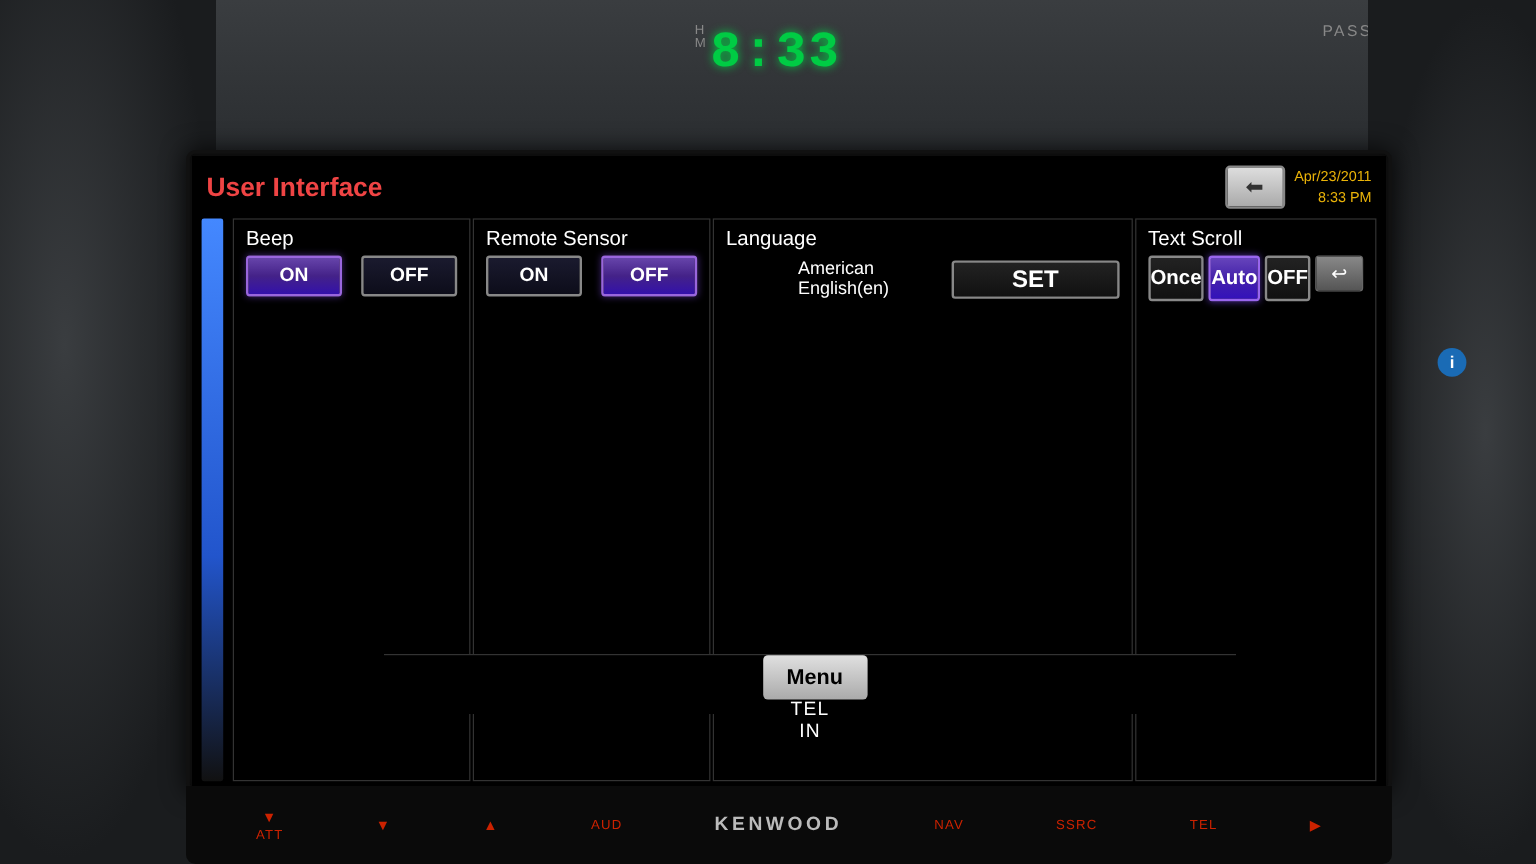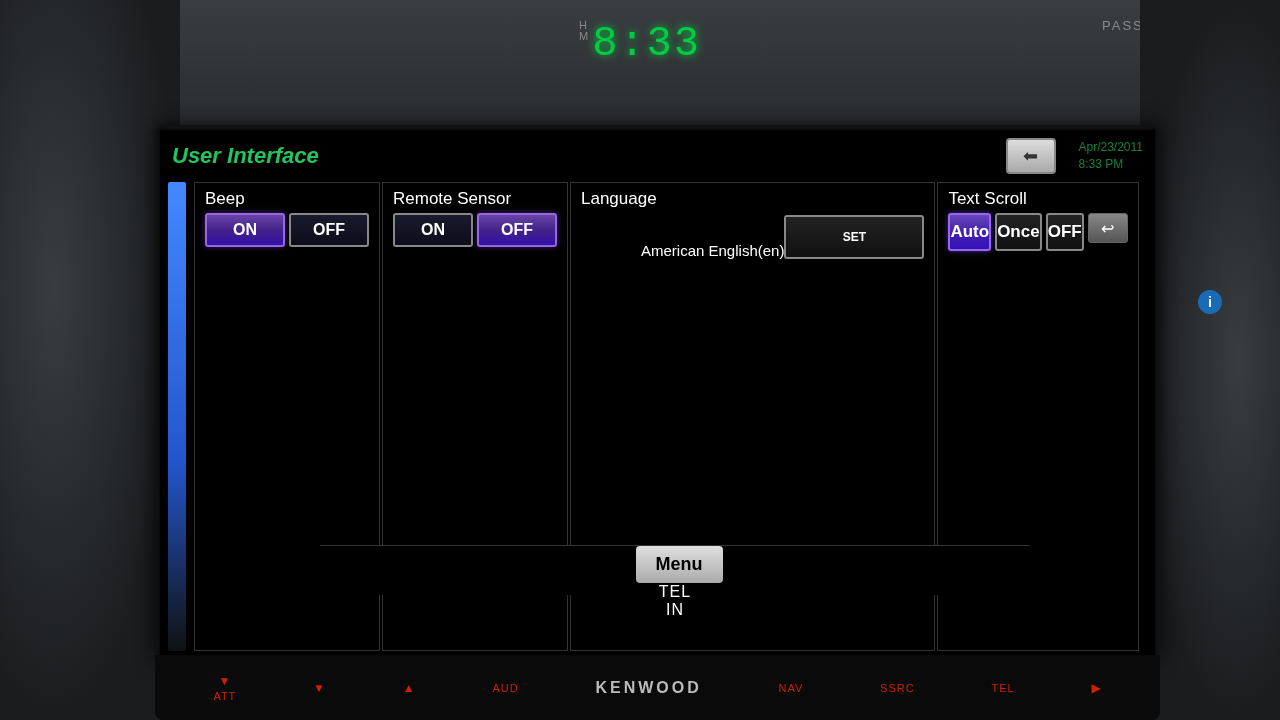--- a/index.html
+++ b/index.html
@@ -55,21 +55,21 @@
       line-height: 1;
       display: flex;
       flex-direction: column;
       margin-right: 2px;
     }
 
     .clock-time {
       font-size: 42px;
       color: #00cc44;
       font-family: 'Courier New', monospace;
-      font-weight: normal;
+      font-weight: bold;
       text-shadow: 0 0 8px #00cc44;
       letter-spacing: 2px;
     }
 
     .passenger-label {
       position: absolute;
       top: 18px;
       right: 80px;
       color: #888;
       font-size: 13px;
@@ -141,24 +141,23 @@
     
     .screen-header {
       display: flex;
       align-items: center;
       justify-content: space-between;
       padding: 8px 12px 4px;
       background: #000;
     }
 
     .page-title {
-      color: #22c55e;
+      color: #ef4444;
       font-size: 22px;
       font-weight: bold;
-      font-style: italic;
     }
 
     .header-right {
       display: flex;
       align-items: center;
       gap: 8px;
     }
 
     .back-btn {
       width: 50px;
@@ -168,24 +167,24 @@
       border-radius: 4px;
       display: flex;
       align-items: center;
       justify-content: center;
       cursor: pointer;
       font-size: 18px;
       color: #333;
     }
 
     .datetime-display {
-      color: #15803d;
+      color: #eab308;
       font-size: 12px;
+      text-align: right;
       line-height: 1.4;
-      margin-left: 15px;
     }
 
     
     .model-label {
       position: absolute;
       top: 133px;
       right: 126px;
       color: #555;
       font-size: 10px;
       letter-spacing: 1px;
@@ -225,21 +224,21 @@
 
     .setting-label {
       color: #fff;
       font-size: 17px;
       margin-bottom: 4px;
     }
 
     .setting-controls {
       display: flex;
       justify-content: flex-end;
-      gap: 4px;
+      gap: 16px;
       align-items: center;
     }
 
     .language-controls {
       display: flex;
       justify-content: space-between;
       align-items: flex-end;
       padding: 2px 0;
     }
 
@@ -265,26 +264,26 @@
     }
 
     .btn-toggle.active {
       background: linear-gradient(180deg, #6644aa 0%, #442288 50%, #3311aa 100%);
       border-color: #9966dd;
       box-shadow: 0 0 6px rgba(100, 60, 180, 0.6);
     }
 
     .btn-set {
       min-width: 140px;
-      height: 44px;
+      height: 32px;
       border: 2px solid #888;
       border-radius: 3px;
       background: linear-gradient(180deg, #222 0%, #111 100%);
       color: #fff;
-      font-size: 12px;
+      font-size: 20px;
       font-weight: bold;
       cursor: pointer;
       display: flex;
       align-items: center;
       justify-content: center;
     }
 
     .text-scroll-controls {
       display: flex;
       gap: 4px;
@@ -471,22 +470,22 @@
         <div class="setting-label">Language</div>
         <div class="language-controls">
           <div class="language-value">American English(en)</div>
           <div class="btn-set">SET</div>
         </div>
       </div>
 
       <div class="setting-row">
         <div class="setting-label">Text Scroll</div>
         <div class="text-scroll-controls">
+          <div class="btn-scroll">Once</div>
           <div class="btn-scroll active">Auto</div>
-          <div class="btn-scroll">Once</div>
           <div class="btn-scroll">OFF</div>
           <div class="back-arrow-small">
             <span>↩</span>
           </div>
         </div>
       </div>
 
     </div>
   </div>
 

